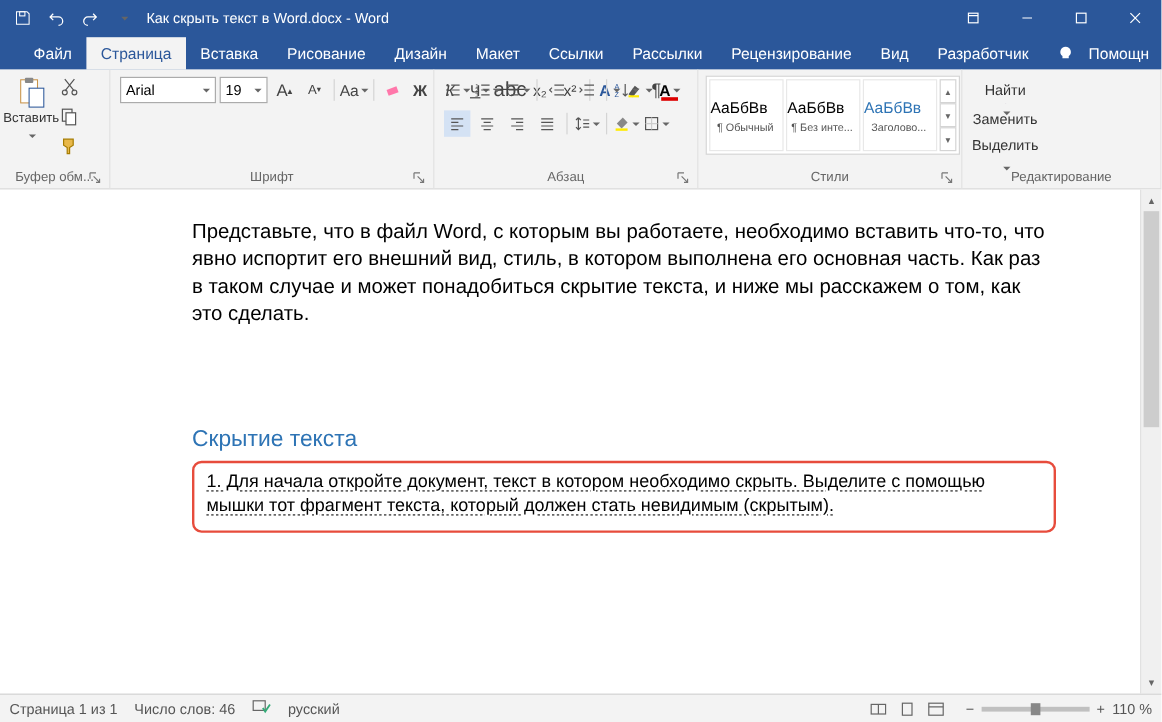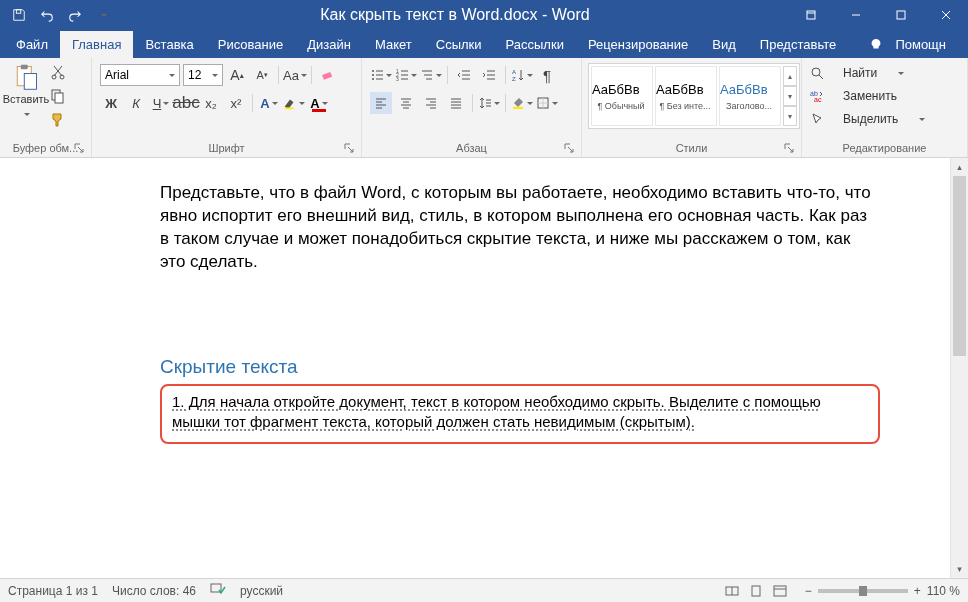--- a/index.html
+++ b/index.html
@@ -3,28 +3,28 @@
 <meta charset="utf-8">
 <style>
 * { box-sizing: border-box; margin: 0; padding: 0; font-family: "Segoe UI", Arial, sans-serif; }
 body { width: 968px; height: 602px; background: #fff; overflow: hidden; position: relative; }
 
 
 .titlebar { height: 30px; background: #2b579a; display: flex; align-items: center; color: #fff; font-size: 12px; }
 .qat { display: flex; align-items: center; gap: 2px; padding: 0 6px; }
 .qat-btn { width: 26px; height: 26px; display: flex; align-items: center; justify-content: center; color: #fff; }
 .qat-btn svg { width: 14px; height: 14px; fill: #fff; }
-.title-text { flex: 1; text-align: center; font-size: 16px; }
+.title-text { flex: 1; text-align: left; font-size: 12px; }
 .win-ctrls { display: flex; }
 .win-btn { width: 45px; height: 30px; display: flex; align-items: center; justify-content: center; color: #fff; }
 .win-btn.close { }
 .win-btn svg { width: 10px; height: 10px; stroke: #fff; fill: none; stroke-width: 1; }
 
 
-.ribbon-tabs { height: 28px; background: #2b579a; display: flex; align-items: flex-end; color: #fff; font-size: 13px; padding-left: 4px; }
+.ribbon-tabs { height: 28px; background: #2b579a; display: flex; align-items: flex-end; color: #fff; font-size: 13px; padding-left: 16px; }
 .rtab { padding: 6px 12px 6px; cursor: pointer; }
 .rtab.active { background: #f3f3f3; color: #2b579a; }
 .rtab.help { margin-left: auto; margin-right: 10px; display: flex; align-items: center; gap: 12px; }
 .rtab.help svg { width: 14px; height: 14px; fill: #fff; }
 
 
 .ribbon { height: 100px; background: #f3f3f3; border-bottom: 1px solid #d4d4d4; display: flex; }
 .rgroup { border-right: 1px solid #e1e1e1; display: flex; flex-direction: column; position: relative; padding: 3px 4px 0; }
 .rgroup-content { flex: 1; display: flex; align-items: flex-start; }
 .rgroup-label { height: 18px; font-size: 11px; color: #666; text-align: center; display: flex; align-items: center; justify-content: center; position: relative; }
@@ -57,21 +57,21 @@
 .style-item { width: 62px; border: 1px solid #e8e8e8; display: flex; flex-direction: column; align-items: flex-start; justify-content: center; font-size: 10px; color: #555; }
 .style-preview { font-size: 13px; color: #000; margin-bottom: 4px; }
 .style-item.heading .style-preview { color: #2e74b5; }
 .style-label { font-size: 9px; white-space: nowrap; overflow: hidden; text-overflow: ellipsis; width: 58px; text-align: center; }
 .gallery-scroll { width: 14px; display: flex; flex-direction: column; }
 .gallery-scroll div { flex: 1; border: 1px solid #d4d4d4; display: flex; align-items: center; justify-content: center; font-size: 8px; color: #666; }
 
 
 .edit-group { flex: 1; }
 .edit-col { display: flex; flex-direction: column; gap: 3px; padding-top: 2px; }
-.edit-item { display: flex; align-items: center; gap: 19px; font-size: 12px; color: #333; height: 20px; padding: 0 4px; }
+.edit-item { display: flex; align-items: center; gap: 5px; font-size: 12px; color: #333; height: 20px; padding: 0 4px; flex-direction: column; }
 .edit-item svg { width: 14px; height: 14px; }
 
 
 .doc-area { position: absolute; top: 158px; bottom: 24px; left: 0; right: 0; background: #fff; display: flex; }
 .doc-page { flex: 1; padding: 24px 70px 0 160px; font-family: Arial, sans-serif; color: #000; }
 .para1 { font-size: 17px; line-height: 1.35; margin-bottom: 82px; }
 .heading2 { font-size: 19px; color: #2e74b5; margin-bottom: 6px; }
 .highlight-box { border: 2px solid #e74c3c; border-radius: 8px; padding: 6px 10px 10px; }
 .sel-text { font-size: 15px; line-height: 1.35; text-decoration: underline dotted #666; text-underline-offset: 3px; }
 .vscroll { width: 18px; background: #f0f0f0; border-left: 1px solid #e1e1e1; position: relative; }
@@ -133,30 +133,30 @@
     <div class="win-btn close">
         <svg viewBox="0 0 10 10">
           <path d="M1 1l8 8M9 1L1 9"></path>
         </svg>
       </div>
   </div>
 </div>
 
 <div class="ribbon-tabs">
   <div class="rtab">Файл</div>
-  <div class="rtab active">Главная</div>
+  <div class="rtab active">Страница</div>
   <div class="rtab">Вставка</div>
   <div class="rtab">Рисование</div>
   <div class="rtab">Дизайн</div>
   <div class="rtab">Макет</div>
   <div class="rtab">Ссылки</div>
   <div class="rtab">Рассылки</div>
   <div class="rtab">Рецензирование</div>
   <div class="rtab">Вид</div>
-  <div class="rtab">Представьте</div>
+  <div class="rtab">Разработчик</div>
   <div class="rtab help">
     <svg viewBox="0 0 16 16">
         <path d="M8 1a5 5 0 0 0-3 9v2h6v-2a5 5 0 0 0-3-9z" fill="#fff"></path>
       </svg>
     <span>Помощн</span>
   </div>
 </div>
 
 <div class="ribbon">
 
@@ -188,28 +188,28 @@
     </div>
     <div class="rgroup-label">
         <span>Буфер обм...</span>
       <div class="dialog-launcher"><svg viewBox="0 0 10 10">
             <path d="M1 1h5M1 1v5M4 4l5 5M9 6v3H6"></path>
           </svg></div>
     </div>
   </div>
 
   <div class="rgroup font-group">
-    <div class="rgroup-content" style="flex-direction:column;padding:2px 4px 0">
+    <div class="rgroup-content" style="flex-direction:row;padding:2px 4px 0">
       <div class="font-row">
         <div class="font-name-sel">
             <span>Arial</span>
             <span class="chev"></span>
           </div>
         <div class="font-size-sel">
-            <span>12</span>
+            <span>19</span>
             <span class="chev"></span>
           </div>
         <div class="rbtn" style="font-size:14px">A<span style="font-size:8px;vertical-align:super">▴</span></div>
         <div class="rbtn" style="font-size:11px">A<span style="font-size:7px;vertical-align:super">▾</span></div>
         <div class="sep"></div>
         <div class="rbtn drop">Aa</div>
         <div class="sep"></div>
         <div class="rbtn">
             <svg viewBox="0 0 16 16">
               <rect x="2" y="6" width="10" height="6" fill="#f7a" transform="rotate(-20 7 9)"></rect>

